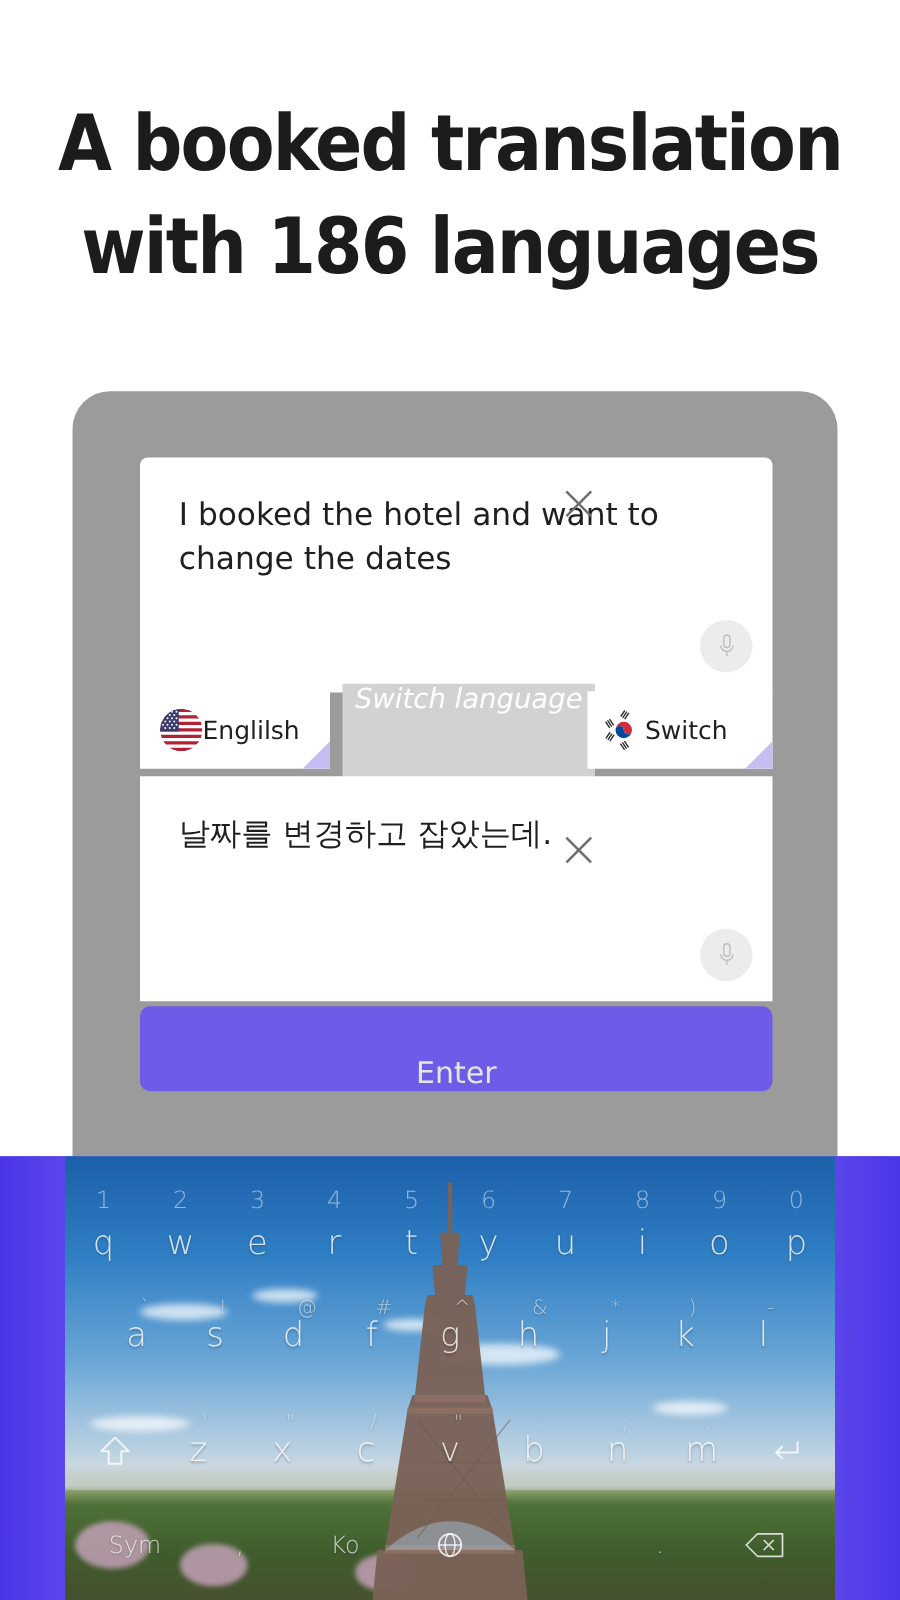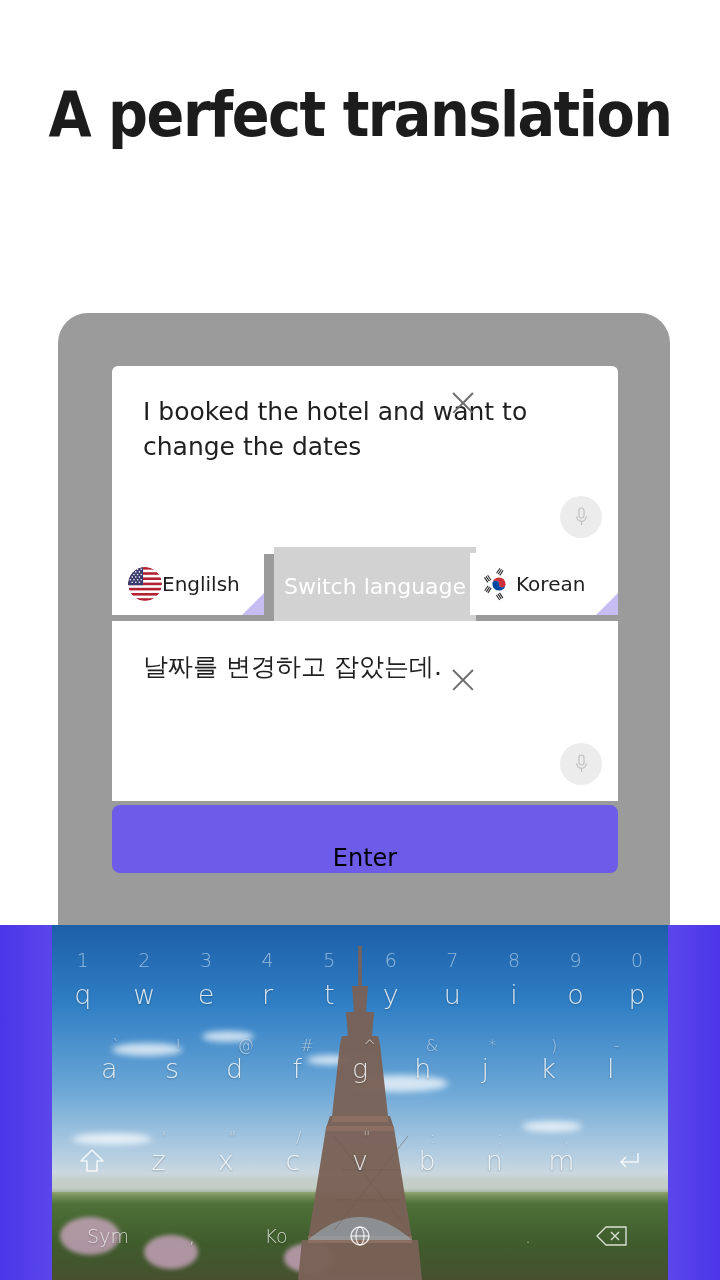--- a/index.html
+++ b/index.html
@@ -87,22 +87,23 @@
   .corner-tri {
     position:absolute; right:0; bottom:0;
     width:0; height:0;
     border-left:22px solid transparent;
     border-bottom:22px solid #c7bdf2;
   }
   .switch-btn {
     position:absolute; left:162px; top:-6px;
     width:202px; height:78px;
     background:#d2d2d2;
-    display:flex; align-items:center; justify-content:center;
+    display:flex; justify-content:center;
     cursor:pointer;
+    font-style:italic;
   }
   .switch-btn span {
     font-size:22px; color:#ffffff;
     font-family:"DejaVu Sans","Liberation Sans", sans-serif;
   }
 
   
   .tgt-card {
     position:absolute; left:112px; top:621px;
     width:506px; height:180px;
@@ -118,21 +119,21 @@
   
   .enter-btn {
     position:absolute; left:112px; top:805px;
     width:506px; height:68px;
     background:#6c5ce7;
     border-radius:8px;
     display:flex; align-items:center; justify-content:center;
     cursor:pointer;
   }
   .enter-btn span {
-    font-size:24px; color:#000000;
+    font-size:24px; color:#e5e5e5;
     font-family:"DejaVu Sans","Liberation Sans", sans-serif;
     margin-top:37px;
   }
 
   
   .kb-band {
     position:absolute; left:0; top:925px; width:720px; height:355px;
     background:#4b35e8;
     overflow:hidden;
   }
@@ -196,21 +197,22 @@
     position:absolute; right:0; top:0; width:52px; height:100%;
     background:linear-gradient(to left,#4b35e8,#5a46ea);
   }
 </style>
 </head>
 <body>
 
 <div id="screen">
 
   <div class="headline">
-    <span>A perfect translation</span>
+    <span>A booked translation</span>
+    <span>with 186 languages</span>
   </div>
 
   <div class="phone-shell"></div>
 
   <div class="src-card">
     <div class="src-text">I booked the hotel and want to change the dates</div>
   </div>
   <div class="close-x src-close"></div>
   <div class="mic-btn src-mic">
     <svg class="mic-glyph" viewBox="0 0 13 20">
@@ -295,21 +297,21 @@
           <rect x="3.4" y="21.0" width="6" height="1.1"></rect>
           <rect x="3.4" y="22.9" width="6" height="1.1"></rect>
           <rect x="3.4" y="24.8" width="6" height="1.1"></rect>
         </g>
         <g fill="#2b2b2b" transform="rotate(56 17 17)">
           <rect x="24.6" y="21.0" width="6" height="1.1"></rect>
           <rect x="24.6" y="22.9" width="6" height="1.1"></rect>
           <rect x="24.6" y="24.8" width="6" height="1.1"></rect>
         </g>
       </svg>
-      <span class="lang-name">Korean</span>
+      <span class="lang-name">Switch</span>
       <div class="corner-tri"></div>
     </div>
   </div>
 
   <div class="tgt-card">
     <div class="tgt-text">
       <div>날짜를 변경하고 잡았는데.</div>
     </div>
   </div>
   <div class="close-x tgt-close"></div>

